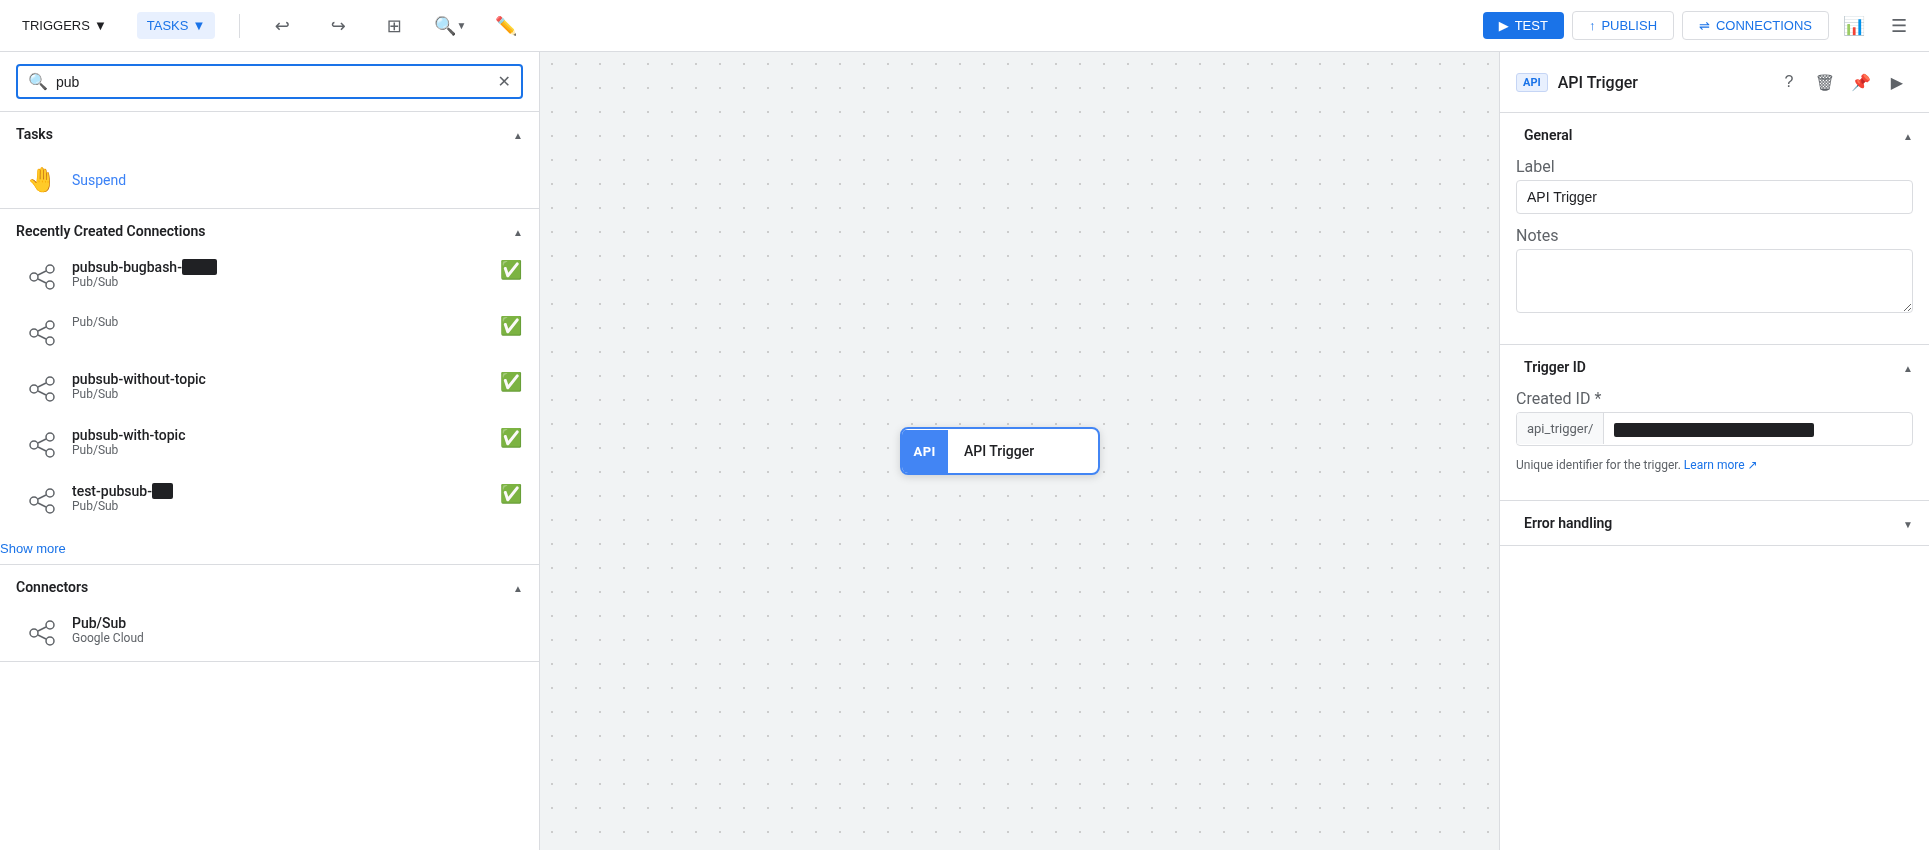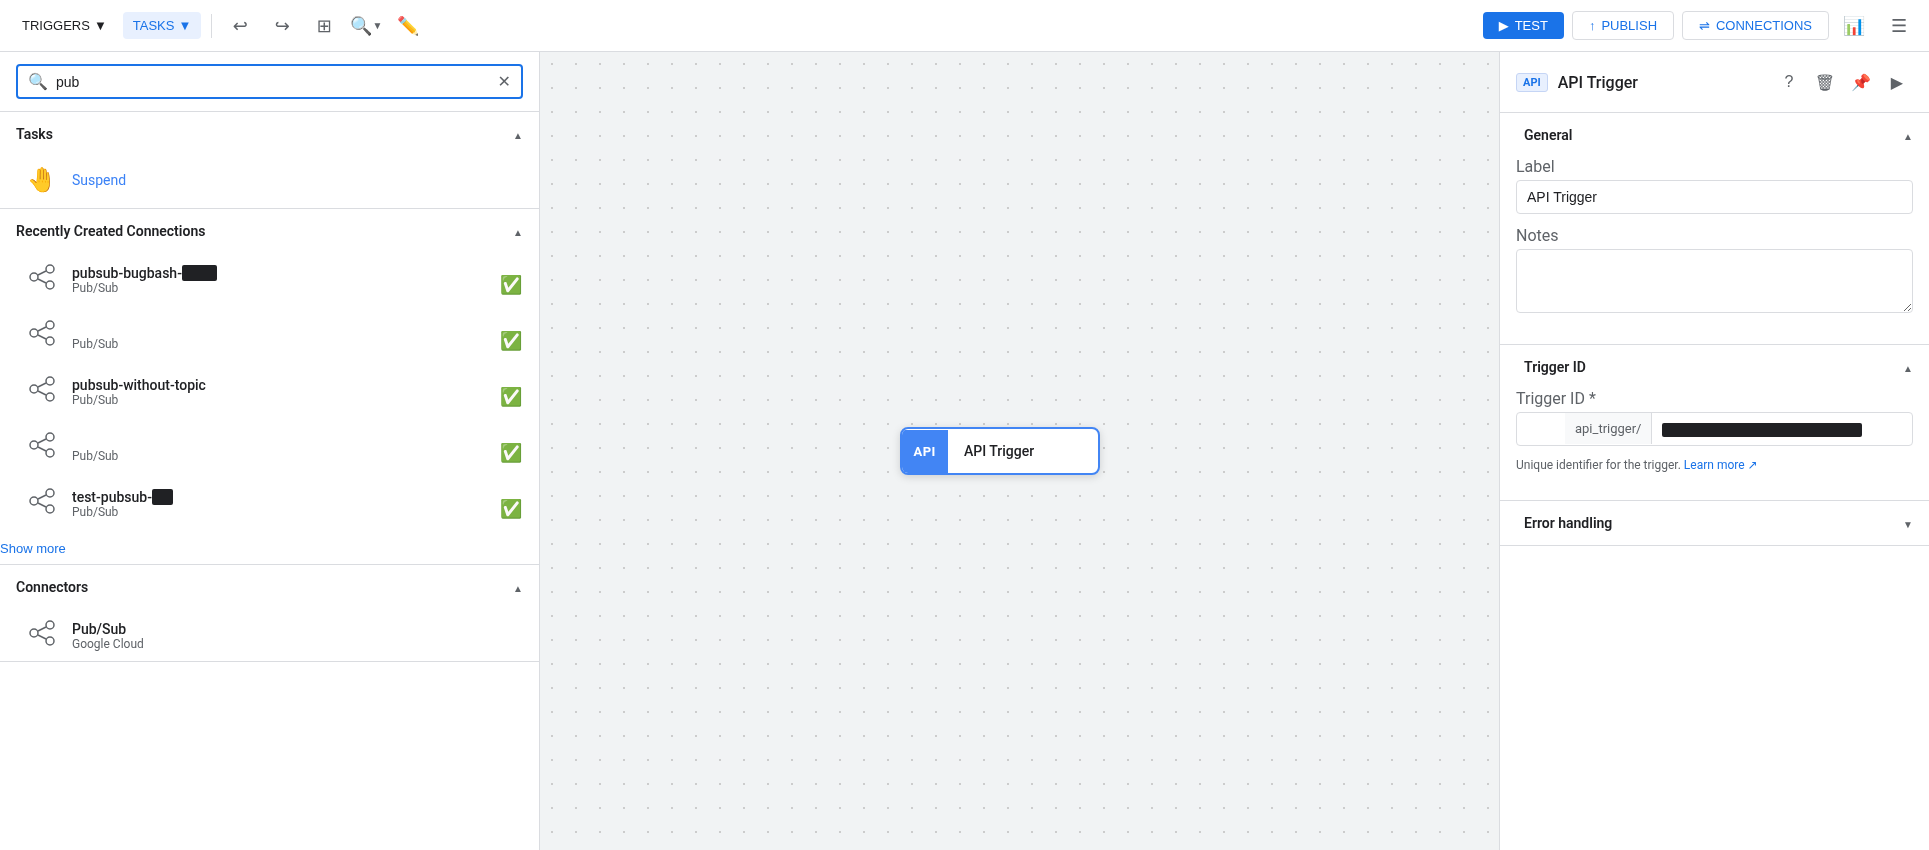--- a/index.html
+++ b/index.html
@@ -22,21 +22,21 @@
       height: 52px;
       background: #fff;
       border-bottom: 1px solid #dadce0;
       padding: 0 12px;
       gap: 8px;
       flex-shrink: 0;
     }
     .toolbar-left {
       display: flex;
       align-items: center;
-      gap: 6px;
+      gap: 20px;
       flex: 1;
     }
     .toolbar-btn {
       display: flex;
       align-items: center;
       gap: 4px;
       padding: 6px 10px;
       border-radius: 4px;
       cursor: pointer;
       font-size: 13px;
@@ -202,21 +202,21 @@
       font-size: 24px;
     }
     .task-name {
       font-size: 14px;
       color: #3b82f6;
     }
 
     
     .connection-item {
       display: flex;
-      align-items: flex-end;
+      align-items: flex-start;
       padding: 10px 16px 10px 24px;
       cursor: pointer;
       gap: 12px;
     }
     .conn-icon {
       width: 36px;
       height: 36px;
       display: flex;
       align-items: center;
       justify-content: center;
@@ -420,21 +420,20 @@
       background: #fff;
       resize: vertical;
       min-height: 64px;
     }
     .trigger-id-section .form-input-group {
       display: flex;
       align-items: center;
       border: 1px solid #dadce0;
       border-radius: 4px;
       overflow: hidden;
-      padding-left: 48px;
     }
     .trigger-id-prefix {
       padding: 8px 10px;
       background: #f8f9fa;
       color: #5f6368;
       font-size: 13px;
       border-right: 1px solid #dadce0;
       white-space: nowrap;
     }
     .trigger-id-value {
@@ -608,20 +607,21 @@
           <div class="conn-icon">
             <svg viewBox="0 0 32 32" width="32" height="32">
               <circle cx="8" cy="16" r="4" fill="none" stroke="#5f6368" stroke-width="1.5"></circle>
               <circle cx="24" cy="8" r="4" fill="none" stroke="#5f6368" stroke-width="1.5"></circle>
               <circle cx="24" cy="24" r="4" fill="none" stroke="#5f6368" stroke-width="1.5"></circle>
               <line x1="12" y1="14" x2="20" y2="10" stroke="#5f6368" stroke-width="1.5"></line>
               <line x1="12" y1="18" x2="20" y2="22" stroke="#5f6368" stroke-width="1.5"></line>
             </svg>
           </div>
           <div class="conn-info">
+            <div class="conn-name">pubsub-with-topic</div>
             <div class="conn-type">Pub/Sub</div>
           </div>
           <span class="conn-status">✅</span>
         </div>
 
         <div class="connection-item">
           <div class="conn-icon">
             <svg viewBox="0 0 32 32" width="32" height="32">
               <circle cx="8" cy="16" r="4" fill="none" stroke="#5f6368" stroke-width="1.5"></circle>
               <circle cx="24" cy="8" r="4" fill="none" stroke="#5f6368" stroke-width="1.5"></circle>
@@ -709,21 +709,21 @@
         </div>
       </div>
 
       <div class="rp-section trigger-id-section">
         <div class="rp-section-header">
           <span class="rp-section-title">Trigger ID</span>
           <span class="chevron-up"></span>
         </div>
         <div class="rp-section-body">
           <div class="form-field">
-            <label class="form-label">Trigger ID *</label>
+            <label class="form-label">Created ID *</label>
             <div class="form-input-group">
               <span class="trigger-id-prefix">api_trigger/</span>
               <div class="trigger-id-value">
                 <span class="trigger-id-masked"></span>
               </div>
             </div>
             <div class="form-help">
               <span>Unique identifier for the trigger.</span>
               <a href="#">
                 <span>Learn more</span> ↗

